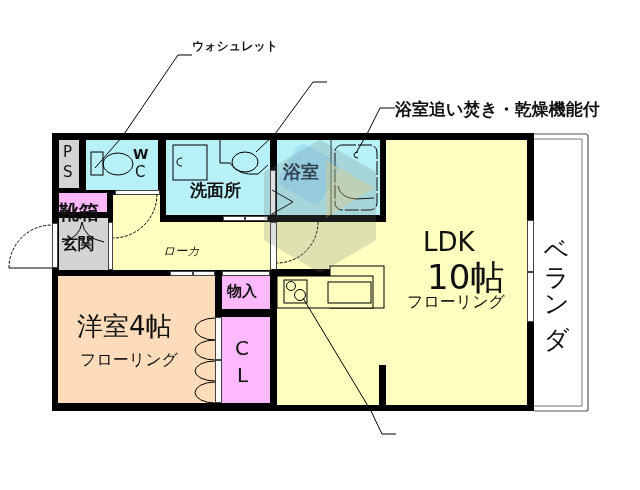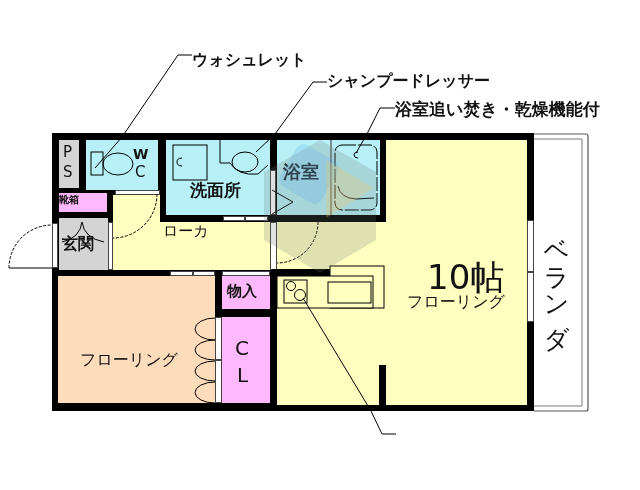--- a/index.html
+++ b/index.html
@@ -94,37 +94,38 @@
     <circle cx="291" cy="286" r="4.5" class="ln"></circle>
     <circle cx="300" cy="295" r="5.5" class="ln"></circle>
     <rect x="328" y="282" width="43" height="21" class="ln"></rect>
 
     <polyline points="192,55 178,55 122,137 95,168" class="ln"></polyline>
     <polyline points="327,82 313,82 275,134 256,152" class="ln"></polyline>
     <polyline points="395,108 380,108 367,134 356,153" class="ln"></polyline>
     <polyline points="303,298 371,411 382,434 396,434" class="ln"></polyline>
   </svg>
 
-  <span class="lbl b" style="left:192px;top:52px;font-size:16px;">ウォシュレット</span>
-  <span class="lbl b" style="left:327px;top:73px;font-size:16px;">シャンプードレッサー</span>
+  <span class="lbl b" style="left:192px;top:40px;font-size:12px;">ウォシュレット</span>
   <span class="lbl b" style="left:395px;top:101px;font-size:17px;">浴室追い焚き・乾燥機能付</span>
 
   <span class="lbl" style="left:63px;top:145px;font-size:15px;">P</span>
   <span class="lbl" style="left:63px;top:165px;font-size:15px;">S</span>
   <span class="lbl b" style="left:133px;top:147px;font-size:14px;">W</span>
   <span class="lbl" style="left:135px;top:165px;font-size:15px;">C</span>
   <span class="lbl b" style="left:190px;top:182px;font-size:17px;">洗面所</span>
   <span class="lbl b" style="left:283px;top:163px;font-size:18px;">浴室</span>
-  <span class="lbl b" style="left:59px;top:195px;font-size:10px;">靴箱</span>
+  <span class="lbl b" style="left:59px;top:202px;font-size:20px;">靴箱</span>
   <span class="lbl b" style="left:62px;top:236px;font-size:16px;">玄関</span>
-  <span class="lbl" style="left:163px;top:224px;font-size:15px;">ローカ</span>
+  <span class="lbl" style="left:163px;top:245px;font-size:12px;font-style:italic;">ローカ</span>
+  <span class="lbl" style="left:77px;top:313px;font-size:26px;">洋室4帖</span>
   <span class="lbl" style="left:80px;top:352px;font-size:16px;">フローリング</span>
   <span class="lbl b" style="left:227px;top:284px;font-size:15px;">物入</span>
   <span class="lbl" style="left:235px;top:338px;font-size:20px;">C</span>
   <span class="lbl" style="left:237px;top:365px;font-size:20px;">L</span>
+  <span class="lbl" style="left:423px;top:229px;font-size:26px;">LDK</span>
   <span class="lbl" style="left:427px;top:260px;font-size:34px;">10帖</span>
   <span class="lbl" style="left:407px;top:294px;font-size:16px;">フローリング</span>
   <span class="lbl vert" style="left:544px;top:222px;font-size:25px;">ベランダ</span>
 
   <svg width="640" height="490" viewBox="0 0 640 490" style="pointer-events:none;">
     <polygon points="320,140 376,172 376,240 320,273 264,240 264,172" fill="rgba(110,120,120,0.22)"></polygon>
     <rect x="285" y="150" width="48" height="48" rx="8" transform="rotate(30 309 174)" fill="rgba(90,170,230,0.22)"></rect>
     <polygon points="326,160 374,188 326,218" fill="rgba(255,200,80,0.25)"></polygon>
   </svg>
 </div>

